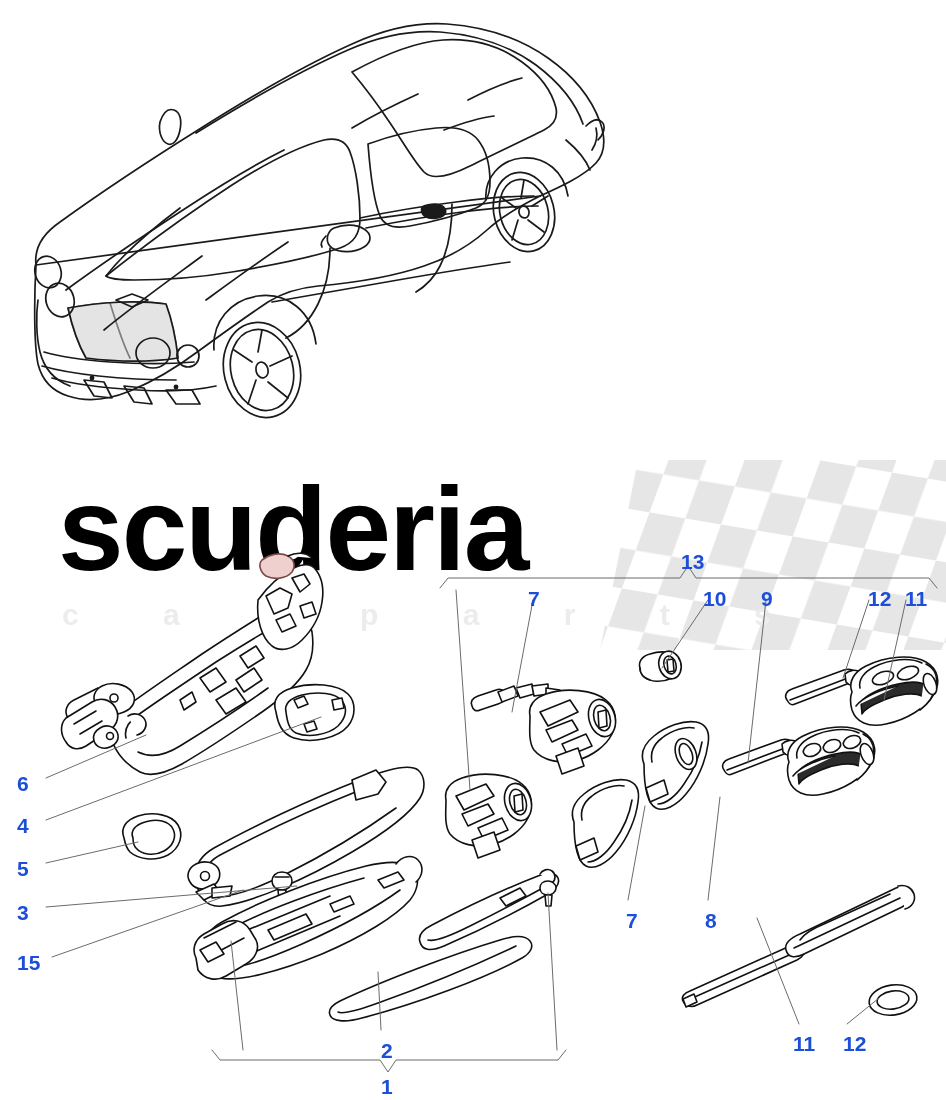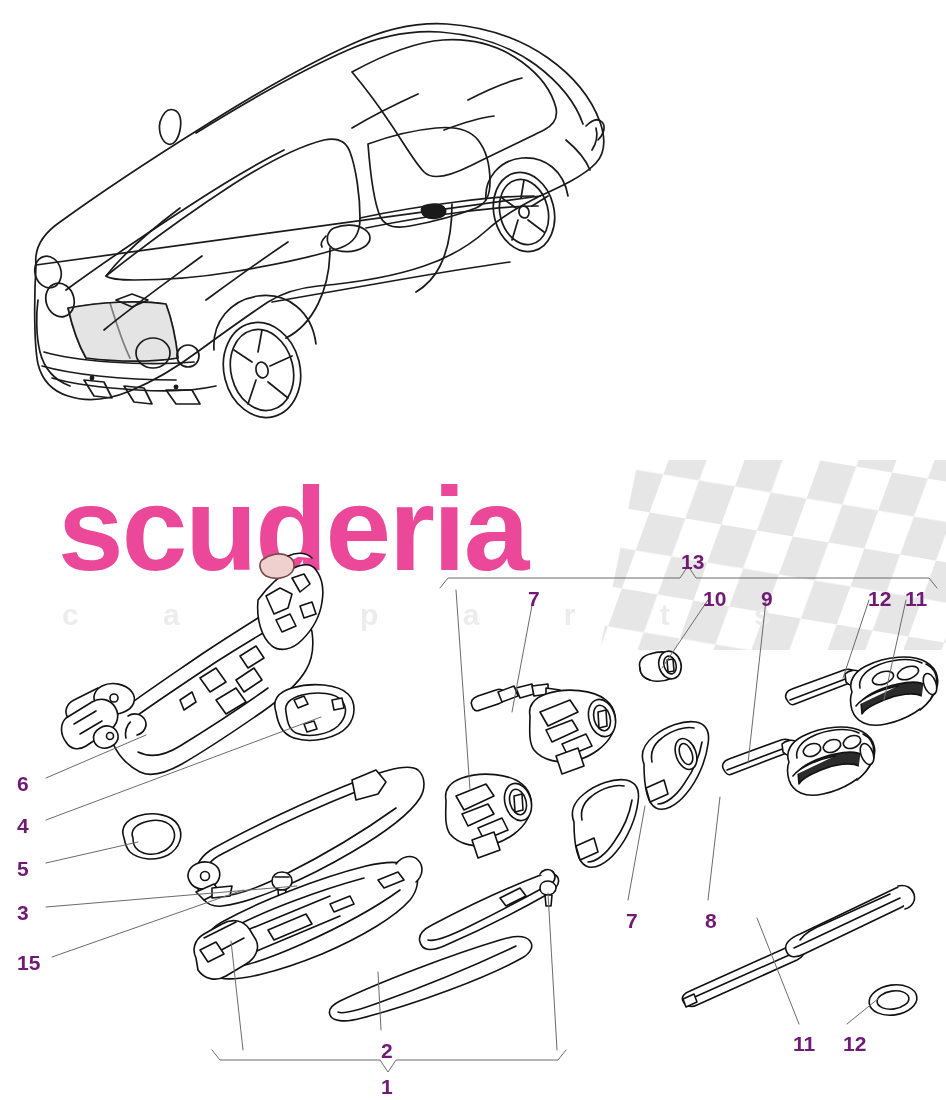--- a/index.html
+++ b/index.html
@@ -28,38 +28,38 @@
     position: absolute;
     user-select: none;
     pointer-events: none;
     white-space: nowrap;
   }
   #wm-brand {
     left: 58px;
     top: 470px;
     font-size: 118px;
     font-weight: bold;
-    color: #ec4899;
+    color: #000000;
     letter-spacing: -2px;
     line-height: 1;
   }
   #wm-sub {
     left: 62px;
     top: 600px;
     font-size: 30px;
     font-weight: bold;
     color: #ececec;
     letter-spacing: 38px;
     line-height: 1;
   }
   .num {
     position: absolute;
     font-size: 21px;
     font-weight: bold;
-    color: #701a75;
+    color: #1d4ed8;
     line-height: 1;
     user-select: none;
   }
 </style>
 </head>
 <body>
 
 <div id="page">
 
   <svg class="layer" viewBox="0 0 946 1100" aria-hidden="true">

